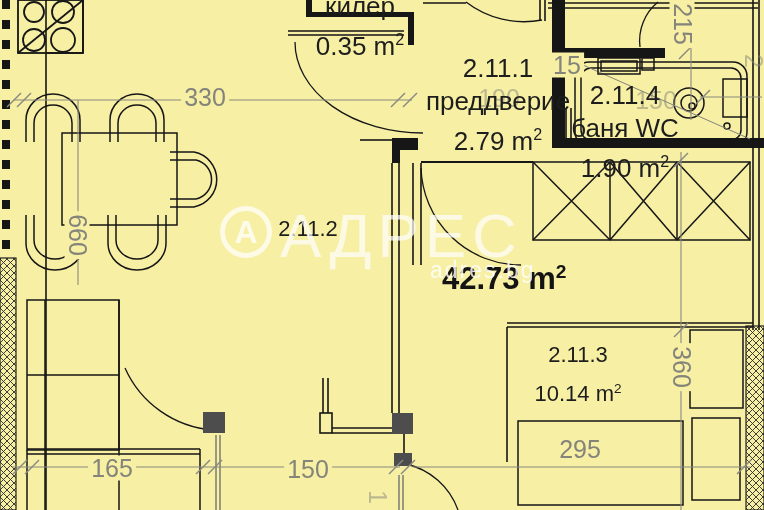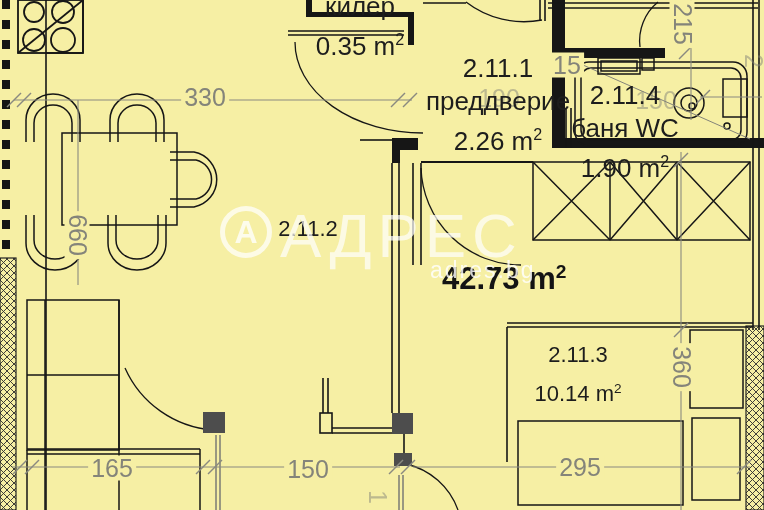--- a/index.html
+++ b/index.html
@@ -209,21 +209,21 @@
   </svg>
 
   <div class="lbl sz26" style="left:360px;top:-10px">
     <span class="ln">килер</span>
     <span class="ln"><span>0.35 m</span><sup>2</sup></span>
   </div>
 
   <div class="lbl sz26" style="left:498px;top:52px">
     <span class="ln">2.11.1</span>
     <span class="ln">преддверие</span>
-    <span class="ln"><span>2.26 m</span><sup>2</sup></span>
+    <span class="ln"><span>2.79 m</span><sup>2</sup></span>
   </div>
 
   <div class="lbl sz26" style="left:625px;top:79px">
     <span class="ln">2.11.4</span>
     <span class="ln">баня WC</span>
     <span class="ln"><span>1.90 m</span><sup>2</sup></span>
   </div>
 
   <div class="lbl sz27" style="left:308px;top:212px">
     <span class="ln">2.11.2</span>
@@ -237,21 +237,21 @@
   <div class="total"><span>42.73 m</span><sup>2</sup></div>
 
   <div class="dim" style="left:205px;top:97px">330</div>
   <div class="dim rot" style="left:77px;top:235px">660</div>
   <div class="dim rot" style="left:682px;top:24px">215</div>
   <div class="dim faint" style="left:499px;top:98px">190</div>
   <div class="dim" style="left:567px;top:65px">15</div>
   <div class="dim faint" style="left:656px;top:100px">150</div>
   <div class="dim" style="left:112px;top:468px">165</div>
   <div class="dim" style="left:308px;top:469px">150</div>
-  <div class="dim" style="left:580px;top:467px">295</div>
+  <div class="dim" style="left:580px;top:449px">295</div>
   <div class="dim rot" style="left:681px;top:367px">360</div>
   <div class="dim rot faint" style="left:753px;top:61px">2</div>
   <div class="dim rot faint" style="left:377px;top:497px">1</div>
 
   <div class="wm-logo">
       <span>А</span>
     </div>
   <div class="wm-brand">АДРЕС</div>
   <div class="wm-site">adres.bg</div>
 

